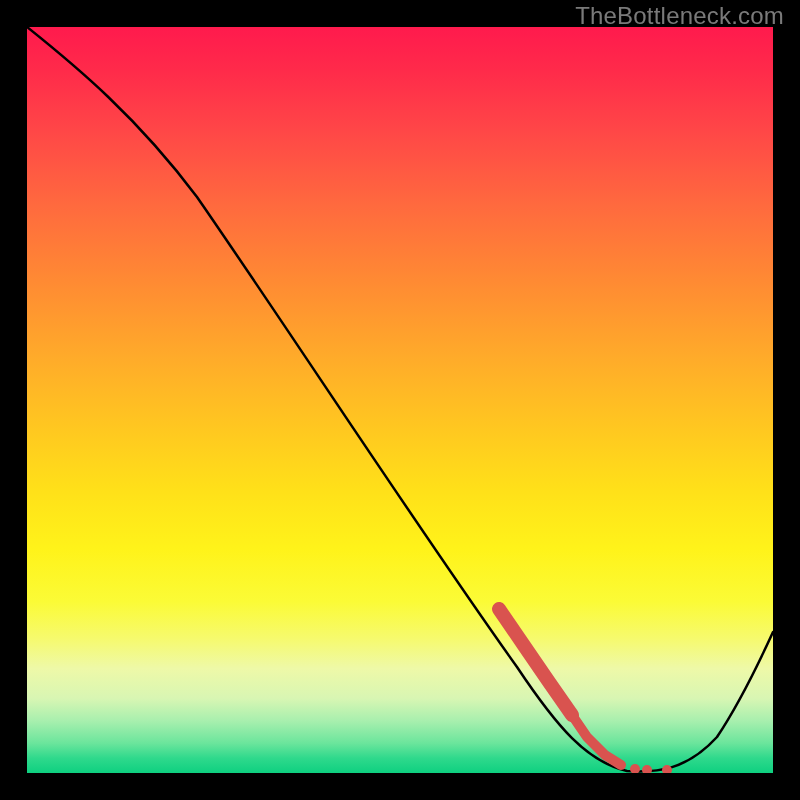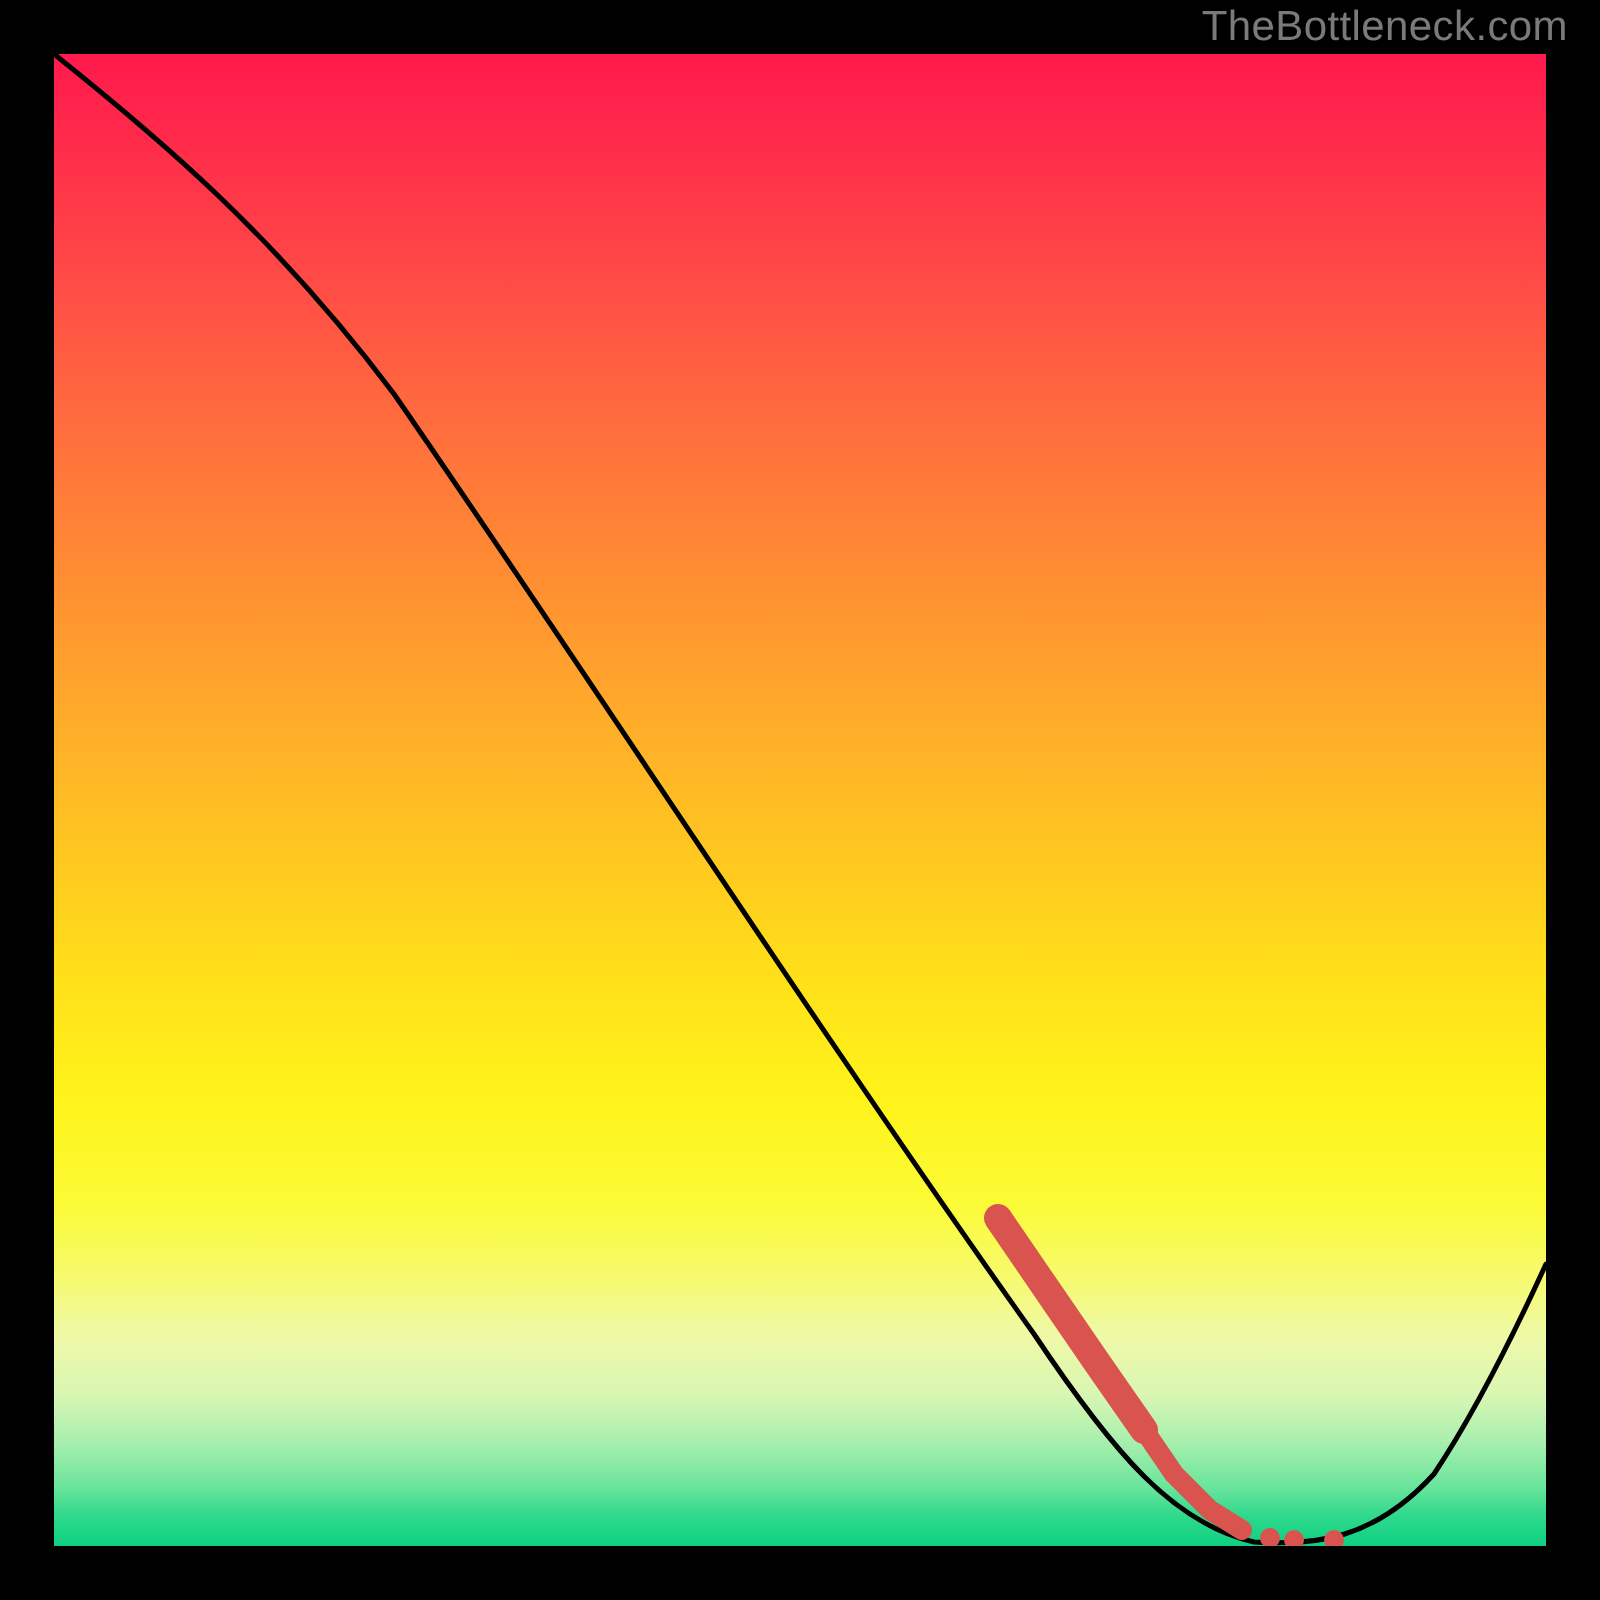--- a/index.html
+++ b/index.html
@@ -15,21 +15,21 @@
     position: relative;
     width: 800px;
     height: 800px;
     background: #000;
   }
   .watermark {
     position: absolute;
     top: 2px;
     right: 16px;
     color: #7a7a7a;
-    font-size: 21px;
+    font-size: 24px;
     letter-spacing: 0.2px;
     z-index: 10;
     margin-left: 12px;
   }
   .plot {
     position: absolute;
     left: 27px;
     top: 27px;
     width: 746px;
     height: 746px;

